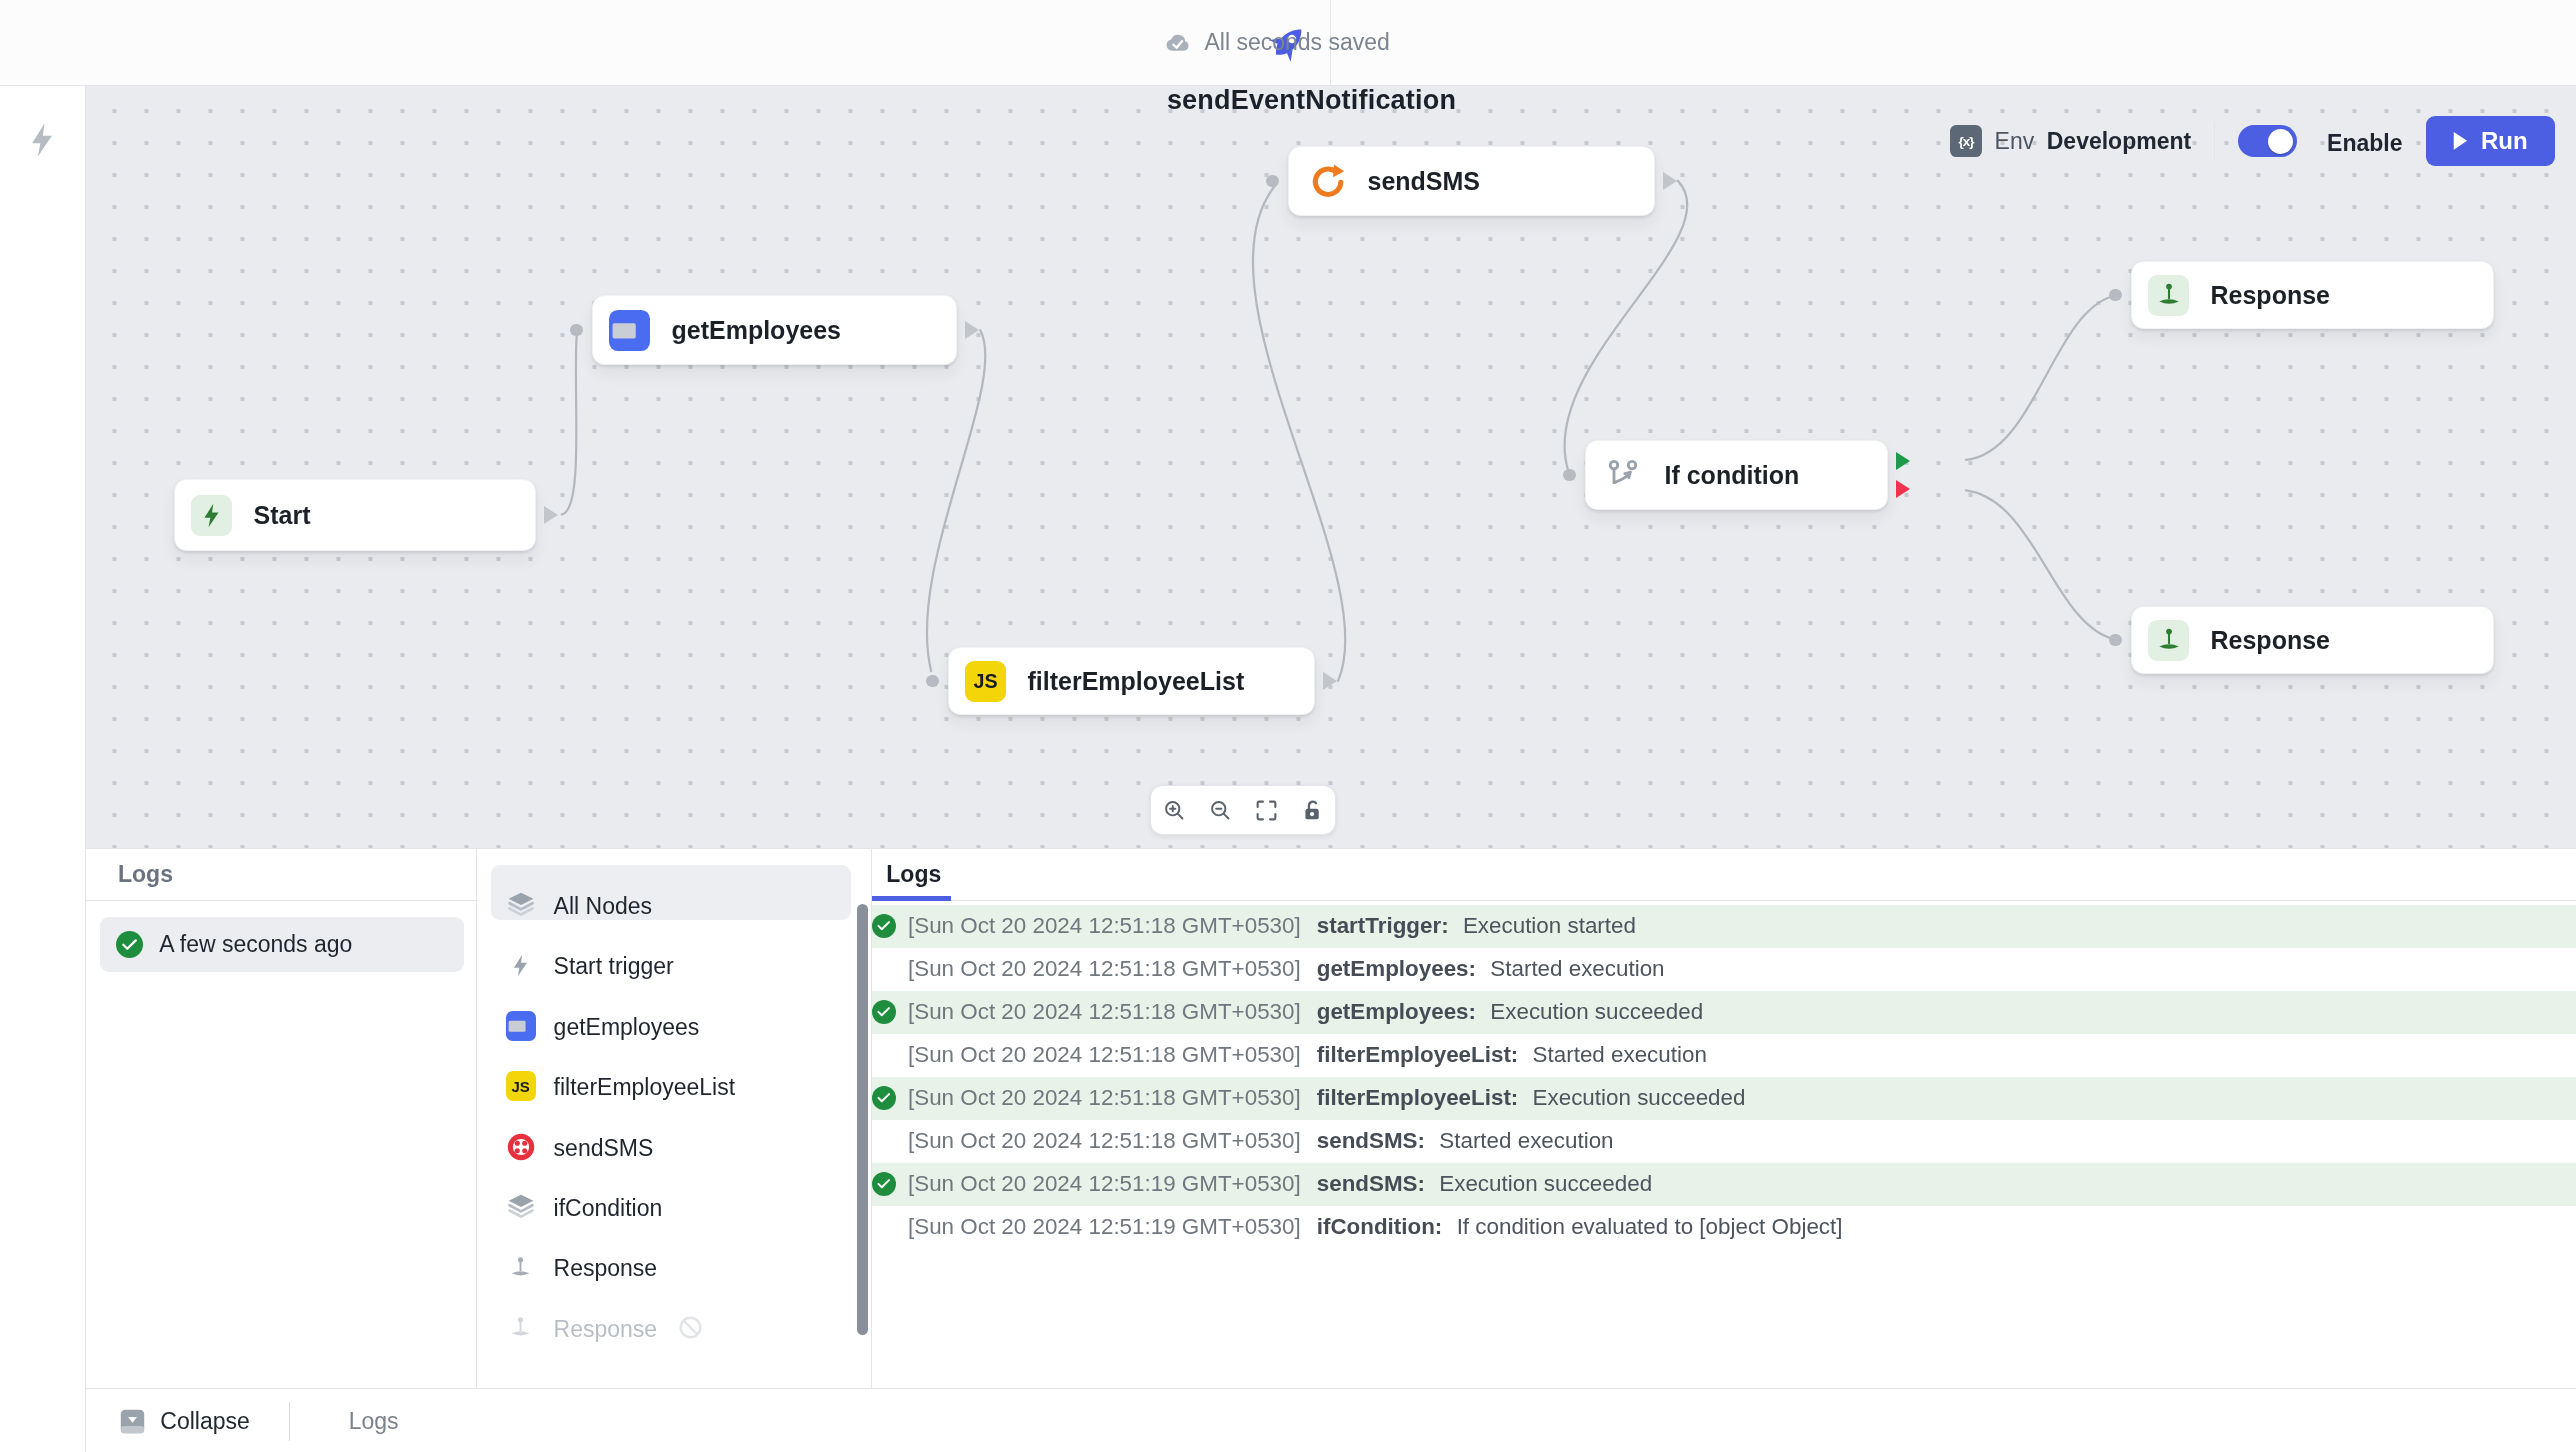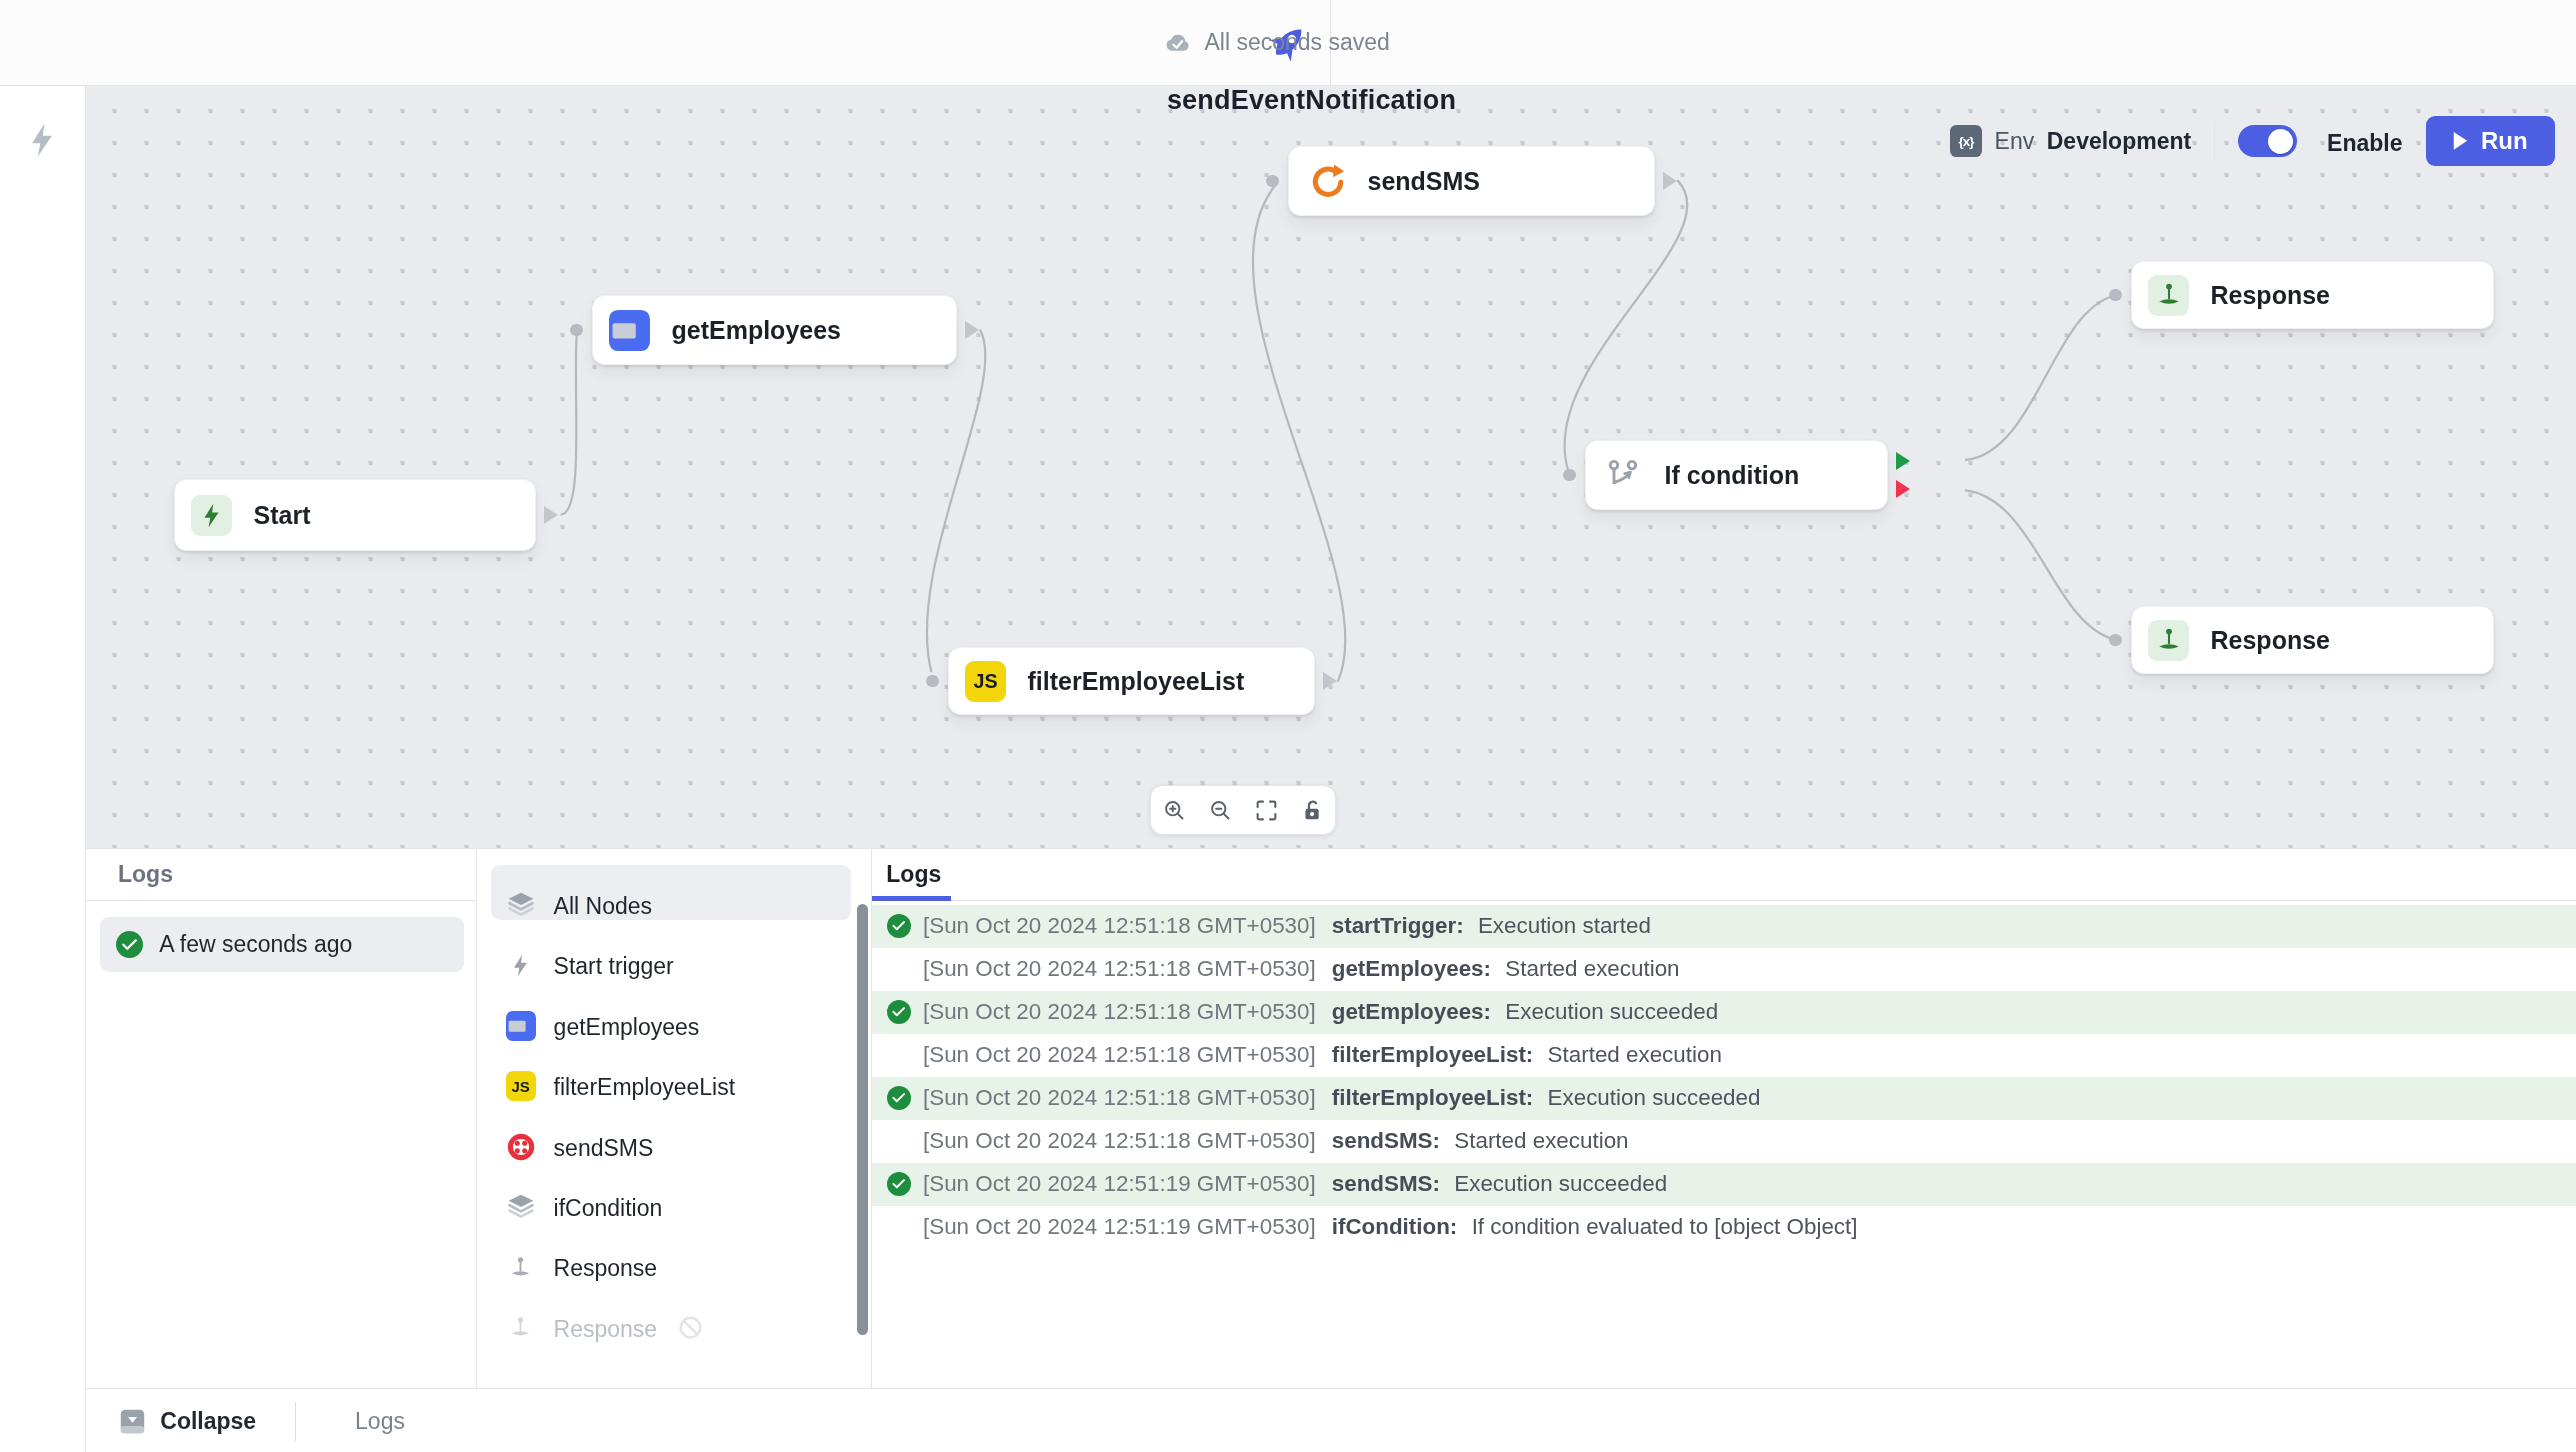--- a/index.html
+++ b/index.html
@@ -60,32 +60,32 @@
   .node-item .label{font-size:23px;color:#1f252d;}
   .node-item.disabled .label{color:#b9bec6;}
   .node-item.disabled .licon{opacity:.5;}
   .licon{width:30px;height:30px;display:flex;align-items:center;justify-content:center;flex:0 0 auto;}
   .licon.jsbg{background:#f2d60a;border-radius:7.2px;font-weight:800;font-size:15px;color:#171c22;}
   .vscroll{position:absolute;right:2.7px;top:55px;width:11.6px;height:431px;border-radius:6.3px;background:#8a9099;cursor:pointer;}
   .tabbar{height:52px;border-bottom:0.9px solid #e3e5e8;position:relative;display:flex;align-items:center;box-sizing:border-box;}
   .tab{padding-left:14.3px;font-size:23px;font-weight:600;color:#1b212a;cursor:pointer;}
   .tab-underline{position:absolute;left:0;bottom:-0.9px;width:79px;height:4.5px;background:#4c5fe2;}
   .log-rows{padding-top:3.6px;}
-  .log-row{height:43px;display:flex;align-items:center;padding-left:15px;font-size:22.4px;cursor:pointer;}
+  .log-row{height:43px;display:flex;align-items:center;padding-left:0;font-size:22.4px;cursor:pointer;}
   .log-row.success{background:#e7f2e8;}
   .log-check{width:36px;display:flex;align-items:center;justify-content:flex-start;flex:0 0 auto;}
   .log-check .check-circle{width:24px;height:24px;}
   .log-ts{color:#70777f;margin-right:16px;white-space:pre;}
   .log-node{color:#454c55;font-weight:700;margin-right:14.3px;}
   .log-msg{color:#4d545d;}
 
   
   .footer{position:absolute;left:85px;right:0;bottom:0;height:64px;background:#fff;border-top:0.9px solid #e3e5e8;display:flex;align-items:center;z-index:35;}
   .collapse-btn{display:flex;align-items:center;gap:14.3px;margin-left:34px;cursor:pointer;}
-  .collapse-btn .label{font-size:23px;font-weight:700;color:#232930;}
+  .collapse-btn .label{font-size:23px;font-weight:400;color:#232930;}
   .footer .v-div{height:39px;margin-left:39px;background:#d9dbde;}
   .footer-logs{margin-left:59px;font-size:23px;color:#7a828c;cursor:pointer;}
 </style>
 </head>
 <body>
 
 <div id="app">
 
   <div class="canvas-bg"></div>
 

